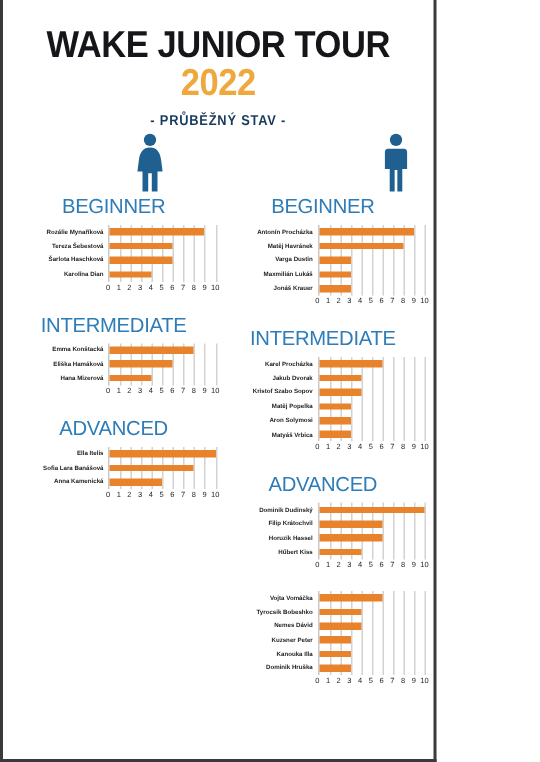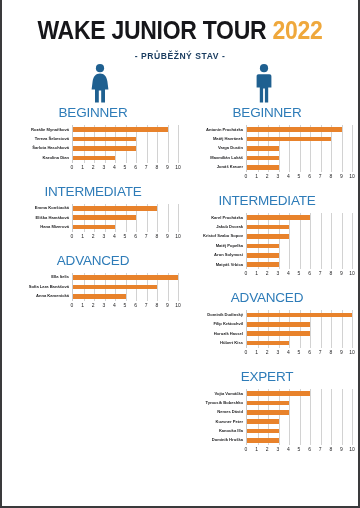--- a/index.html
+++ b/index.html
@@ -4,21 +4,21 @@
 <style>
   html,body{margin:0;padding:0;}
   body{
     width:360px;height:508px;
     background:#ffffff;
     font-family:"Liberation Sans", sans-serif;
     overflow:hidden;
   }
   #poster{
     position:relative;
-    width:360px;height:508px;
+    width:291px;height:508px;
     box-sizing:border-box;
     border-left:2px solid #3a3a3c;
     border-right:2px solid #3a3a3c;
     border-bottom:2px solid #3a3a3c;
     background:#fff;
   }
 
   
   #header{padding-top:18px;text-align:center;}
   #title{
@@ -466,21 +466,20 @@
             <span style="left: 40%;">4</span>
             <span style="left: 50%;">5</span>
             <span style="left: 60%;">6</span>
             <span style="left: 70%;">7</span>
             <span style="left: 80%;">8</span>
             <span style="left: 90%;">9</span>
             <span style="left: 100%;">10</span>
           </div>
         </div>
         <div class="chart-block">
-          <div class="cat-title">EXPERT</div>
           <div class="chart">
             <div class="labels">
               <div class="lab" style="height: 9.4px;">Vojta Vomáčka</div>
               <div class="lab" style="height: 9.4px;">Tyrocsik Bobeshko</div>
               <div class="lab" style="height: 9.4px;">Nemes Dávid</div>
               <div class="lab" style="height: 9.4px;">Kuzsner Peter</div>
               <div class="lab" style="height: 9.4px;">Kanouka Illa</div>
               <div class="lab" style="height: 9.4px;">Dominik Hruška</div>
             </div>
             <div class="plot">

